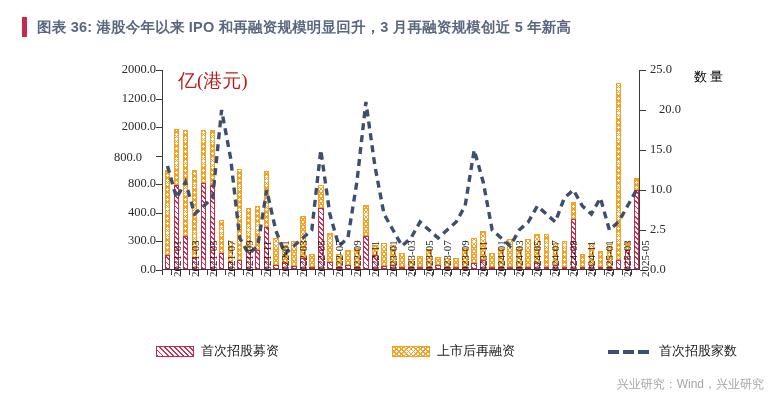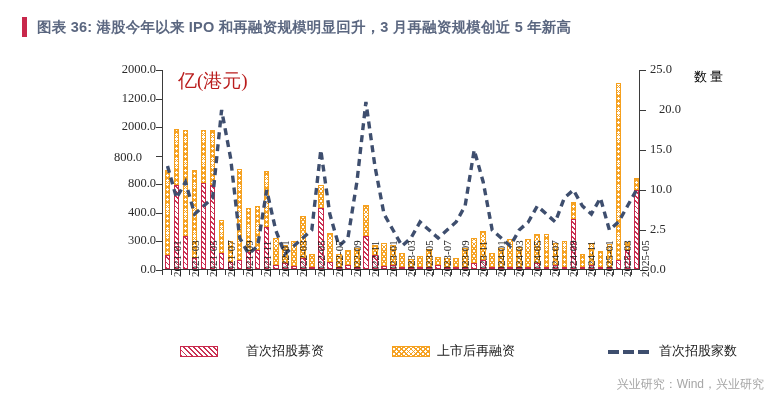--- a/index.html
+++ b/index.html
@@ -463,21 +463,21 @@
       <div class="xlabel" style="left: 549.302px;">2024-07</div>
       <div class="xlabel" style="left: 567.34px;">2024-09</div>
       <div class="xlabel" style="left: 585.377px;">2024-11</div>
       <div class="xlabel" style="left: 603.415px;">2025-01</div>
       <div class="xlabel" style="left: 621.453px;">2025-03</div>
       <div class="xlabel" style="left: 639.491px;">2025-05</div>
     </div>
 </div>
 
 <div class="legend" id="legend">
-    <div class="legend-item" style="left: 180px; top: 2px; gap: 21px;">
+    <div class="legend-item" style="left: 156px; top: 2px;">
       <span class="legend-swatch seg-red"></span>
       <span class="legend-label">首次招股募资</span>
     </div>
     <div class="legend-item" style="left: 392px; top: 2px;">
       <span class="legend-swatch seg-orange"></span>
       <span class="legend-label">上市后再融资</span>
     </div>
     <div class="legend-item" style="left: 608px; top: 2px;">
       <span class="legend-dash">
         <i style="left: 0px; width: 11px;"></i>

